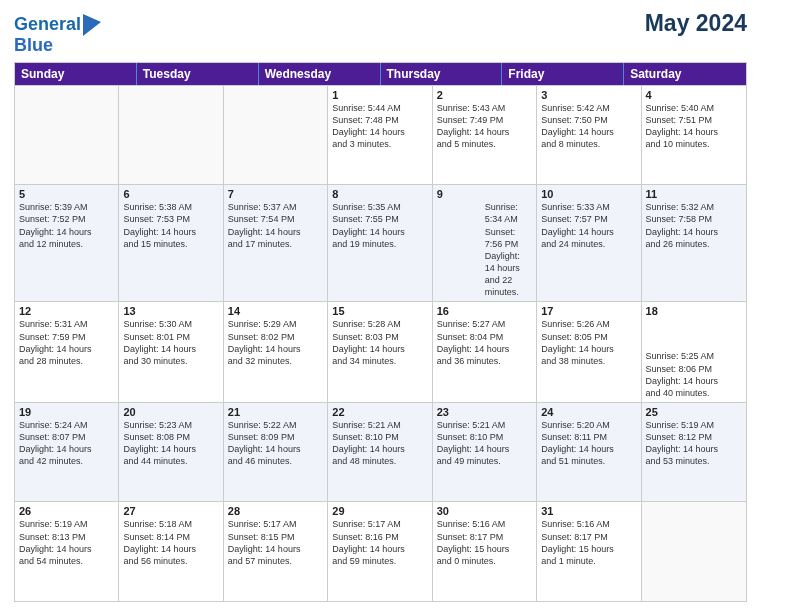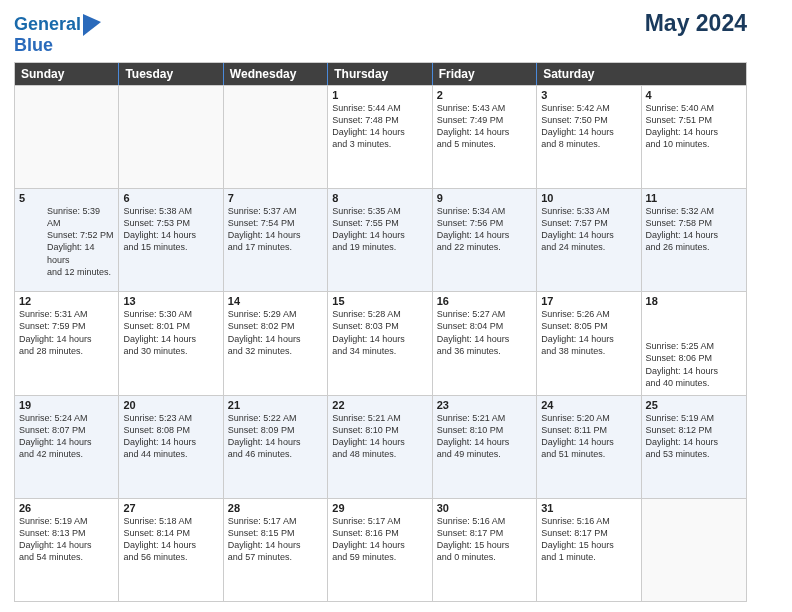--- a/index.html
+++ b/index.html
@@ -56,22 +56,22 @@
       color: #333;
     }
     .calendar {
       flex: 1;
       display: flex;
       flex-direction: column;
       border: 1px solid #ccc;
     }
     .cal-header {
       display: grid;
-      grid-template-columns: repeat(7, 1fr);
-      background: #404040;
+      grid-template-columns: repeat(6, 1fr);
+      background: #4c1d95;
     }
     .cal-header-cell {
       color: #fff;
       font-size: 12px;
       font-weight: bold;
       padding: 4px 6px;
       border-right: 1px solid #4a8adb;
     }
     .cal-header-cell:last-child { border-right: none; }
     .cal-body {
@@ -169,21 +169,21 @@
             <div class="day-num">4</div>
             <div class="day-info" style="white-space: pre-line;">Sunrise: 5:40 AM
 Sunset: 7:51 PM
 Daylight: 14 hours
 and 10 minutes.</div>
           </div>
         </div>
         <div class="cal-row">
           <div class="cal-cell alt-bg">
             <div class="day-num">5</div>
-            <div class="day-info" style="white-space: pre-line; margin-left: 28px;">Sunrise: 5:39 AM
+            <div class="day-info" style="white-space: pre-line;">Sunrise: 5:39 AM
 Sunset: 7:52 PM
 Daylight: 14 hours
 and 12 minutes.</div>
           </div>
           <div class="cal-cell alt-bg">
             <div class="day-num">6</div>
             <div class="day-info" style="white-space: pre-line;">Sunrise: 5:38 AM
 Sunset: 7:53 PM
 Daylight: 14 hours
 and 15 minutes.</div>
@@ -197,21 +197,21 @@
           </div>
           <div class="cal-cell alt-bg">
             <div class="day-num">8</div>
             <div class="day-info" style="white-space: pre-line;">Sunrise: 5:35 AM
 Sunset: 7:55 PM
 Daylight: 14 hours
 and 19 minutes.</div>
           </div>
           <div class="cal-cell alt-bg">
             <div class="day-num">9</div>
-            <div class="day-info" style="white-space: pre-line;">Sunrise: 5:34 AM
+            <div class="day-info" style="white-space: pre-line; margin-left: 48px;">Sunrise: 5:34 AM
 Sunset: 7:56 PM
 Daylight: 14 hours
 and 22 minutes.</div>
           </div>
           <div class="cal-cell alt-bg">
             <div class="day-num">10</div>
             <div class="day-info" style="white-space: pre-line;">Sunrise: 5:33 AM
 Sunset: 7:57 PM
 Daylight: 14 hours
 and 24 minutes.</div>

